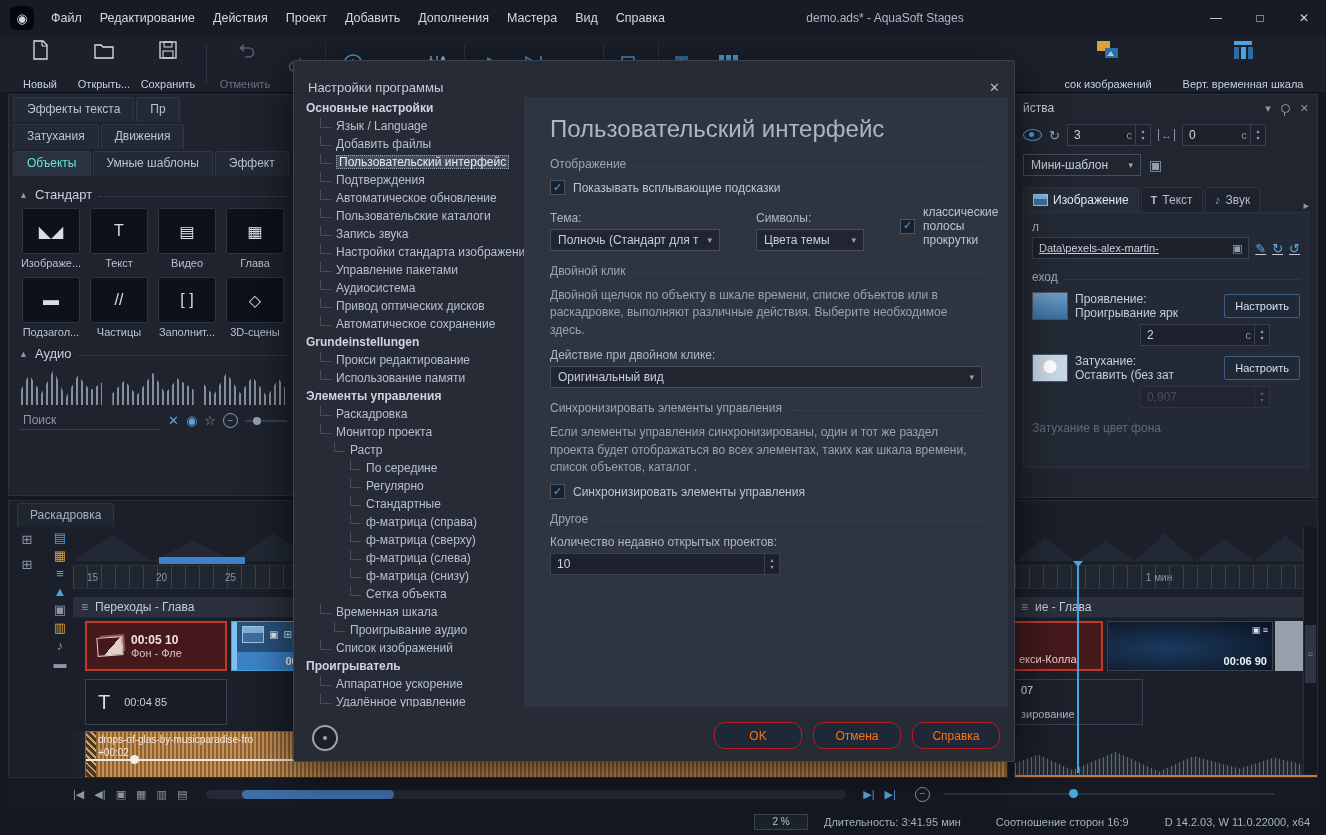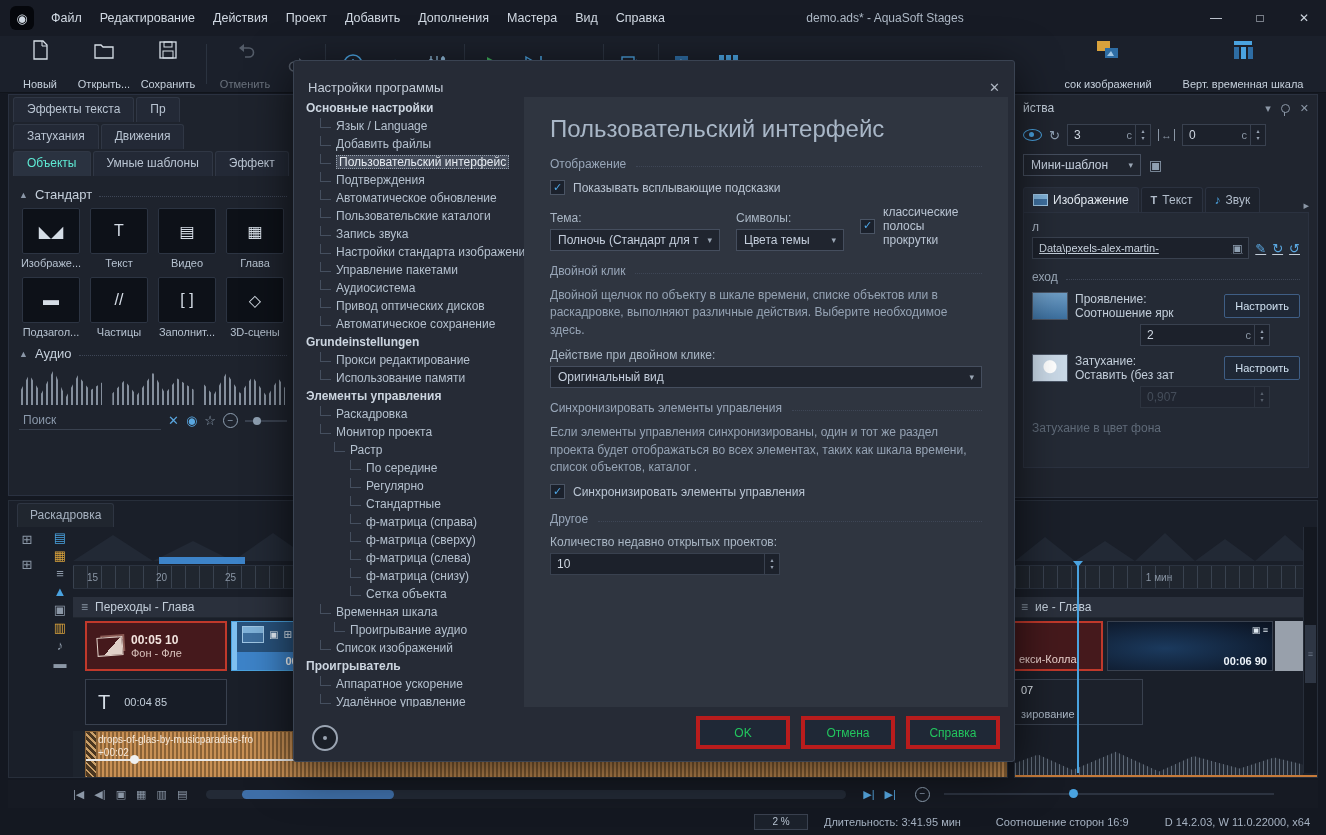--- a/index.html
+++ b/index.html
@@ -234,27 +234,27 @@
   .dlg-content{flex:1;background:#2f3540;margin:2px 6px 0 0;padding:18px 26px;overflow:hidden;}
   .dlg-content h1{margin:0 0 14px 0;font-size:24px;font-weight:300;color:#a9b7c7;}
   .sec-h{display:flex;align-items:center;margin:13px 0 9px 0;}
   .sec-h .name{font-size:12px;color:#98a6b8;}
   .sec-h .dots{margin-left:10px;}
   .chk{display:flex;align-items:center;gap:8px;margin:7px 0;font-size:12px;color:#b9c4d2;}
   .box{width:13px;height:13px;background:#1b212c;border:1px solid #4a5464;display:flex;align-items:center;
        justify-content:center;flex:none;}
   .box b{color:#4fa8e8;font-size:11px;line-height:1;margin-top:-1px;}
   .flabel{font-size:12px;color:#a9b6c4;margin:9px 0 4px 0;}
-  .theme-row{display:flex;gap:16px;align-items:flex-end;}
+  .theme-row{display:flex;gap:36px;align-items:flex-end;}
   .theme-row .chk{margin:0 0 4px 0;}
   .w158{width:170px;} .w108{width:108px;} .full{width:100%;box-sizing:border-box;}
   .desc{margin:4px 0 8px 0;font-size:12px;color:#95a3b4;line-height:1.45;max-width:470px;}
   .dlg-foot{position:absolute;right:14px;bottom:12px;display:flex;gap:11px;}
-  .dbtn{width:86px;height:25px;background:#1f2836;border:4px solid #b91c1c;color:#22c55e;font-size:12px;
-        display:flex;align-items:center;justify-content:center;border-radius:0;}
+  .dbtn{width:86px;height:25px;background:#1f2836;border:1px solid #b91c1c;color:#f97316;font-size:12px;
+        display:flex;align-items:center;justify-content:center;border-radius:11px;}
   .support{position:absolute;left:18px;bottom:10px;width:22px;height:22px;border:2px solid #9aa4b2;
            border-radius:50%;background:#1a1f28;display:flex;align-items:center;justify-content:center;}
   .support i{width:4px;height:4px;border-radius:50%;background:#9aa4b2;}
 </style>
 </head>
 <body>
 
 <div class="app">
 
   <div class="titlebar">
@@ -697,21 +697,21 @@
         <span class="fic">↺</span>
       </div>
       <div class="sech">
         <span class="name">еход</span>
         <i class="dots"></i>
       </div>
       <div class="trow">
         <span class="tthumb in"></span>
         <span class="tinfo">
           <div>Проявление:</div>
-          <div>Соотношение ярк</div>
+          <div>Проигрывание ярк</div>
         </span>
         <span class="btn">Настроить</span>
       </div>
       <div class="spinrow">
         <span class="spin w130">
           <span class="v">2</span>
           <span class="u">с</span>
           <span class="updn">
               <b>▴</b>
               <b>▾</b>

